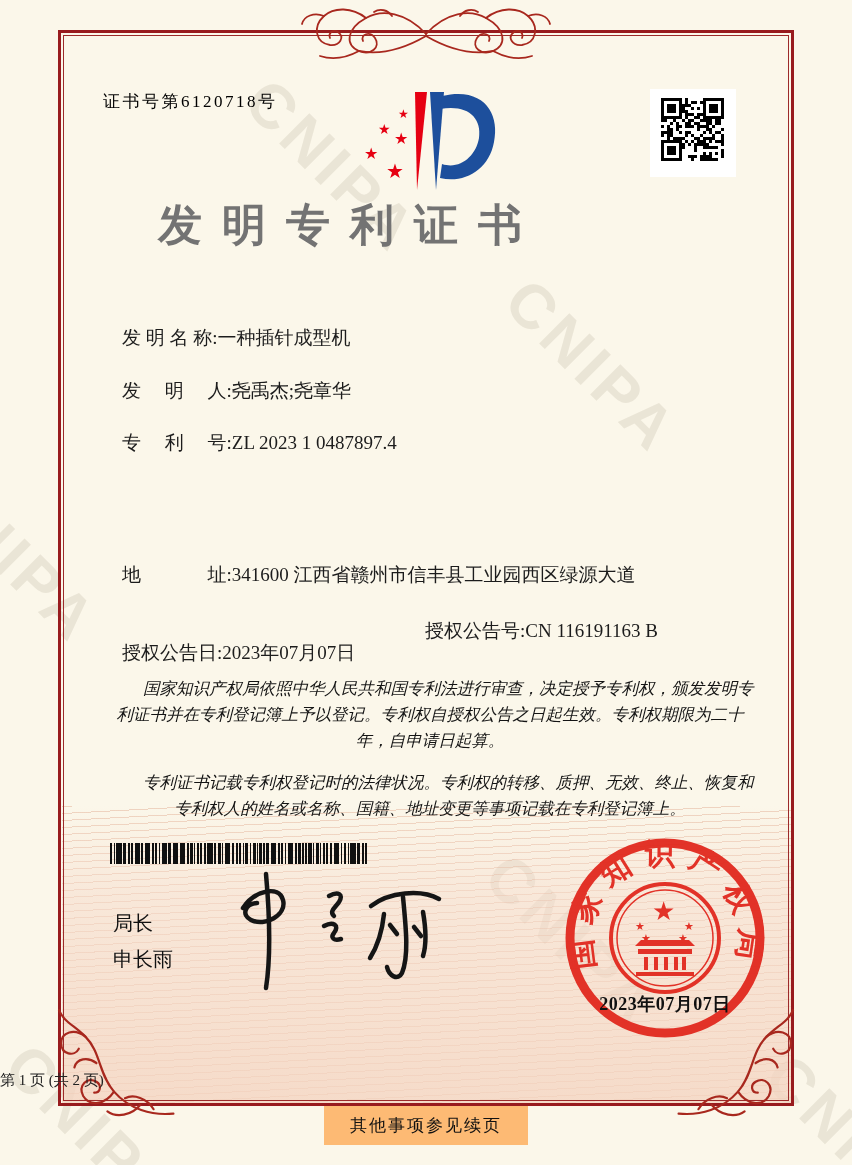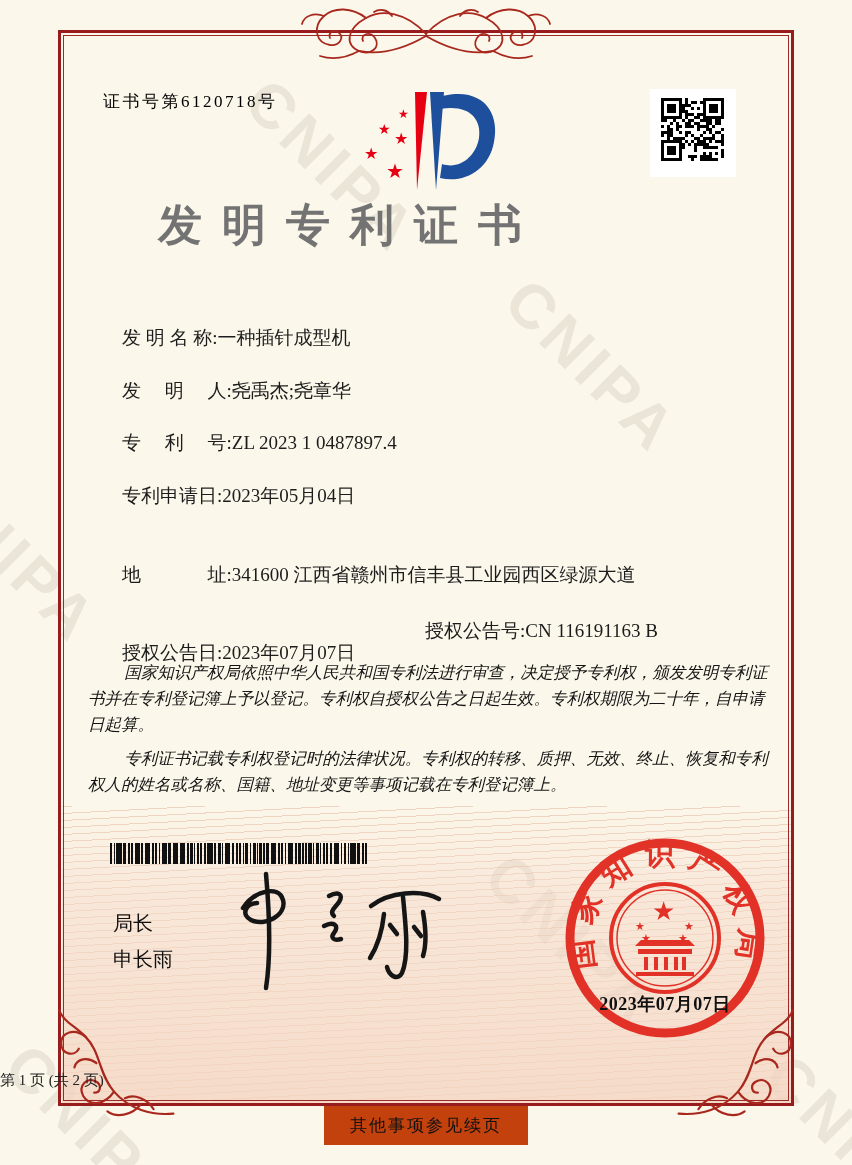--- a/index.html
+++ b/index.html
@@ -52,21 +52,21 @@
   .row{position:absolute;left:103px;font-size:19px;white-space:pre;color:#1c1c1c;}
   .row .lbl{white-space:pre;}
   .row .val{}
   .row2col .pair2{position:absolute;left:322px;top:0;white-space:pre;}
   
   .body-text{
     position:absolute;left:88px;top:660px;width:684px;
     font-size:16.5px;line-height:26px;font-style:italic;color:#141414;
     font-family:"Liberation Serif","DejaVu Serif",serif;
   }
-  .body-text p{margin:0;text-indent:2.2em;}
+  .body-text p{margin:16px;text-indent:2.2em;text-align:center;}
   .body-text p + p{margin-top:8px;}
   
   .barcode{
     position:absolute;left:110px;top:843px;width:258px;height:21px;
     background-image:
       repeating-linear-gradient(90deg,#101010 0 1.5px,rgba(0,0,0,0) 1.5px 3.5px),
       repeating-linear-gradient(90deg,#101010 0 1px,rgba(0,0,0,0) 1px 6.5px),
       repeating-linear-gradient(90deg,#101010 0 2px,rgba(0,0,0,0) 2px 9px);
   }
   
@@ -82,21 +82,21 @@
     position:absolute;left:575px;top:992px;width:180px;text-align:center;
     font-size:18px;font-weight:bold;color:#111;letter-spacing:0.5px;
   }
   
   .page-no{
     position:absolute;left:0;top:1071px;width:852px;text-align:left;
     font-size:15px;color:#222;
   }
   .cont-note{
     position:absolute;left:50%;top:1106px;transform:translateX(-50%);
-    background:#c2410c;padding:8px 26px;
+    background:#fdba74;padding:8px 26px;
     font-size:17px;letter-spacing:2px;color:#111;white-space:nowrap;
   }
 </style>
 </head>
 <body>
 
 <div class="page">
 
   <div class="wm" style="left:225px;top:130px;">CNIPA</div>
   <div class="wm" style="left:485px;top:330px;">CNIPA</div>
@@ -324,23 +324,20 @@
 
   <div class="row" style="top:303px;">
     <span class="lbl">发 明 名 称:</span><span class="val">一种插针成型机</span>
   </div>
   <div class="row" style="top:356px;">
     <span class="lbl">发　 明　 人:</span><span class="val">尧禹杰;尧章华</span>
   </div>
   <div class="row" style="top:408px;">
     <span class="lbl">专 　利 　号:</span><span class="val">ZL 2023 1 0487897.4</span>
   </div>
-  <div class="row" style="top:461px;">
-    <span class="lbl">专利申请日:</span><span class="val">2023年05月04日</span>
-  </div>
   <div class="row" style="top:540px;">
     <span class="lbl">地　 　 　址:</span><span class="val">341600 江西省赣州市信丰县工业园西区绿源大道</span>
   </div>
   <div class="row row2col" style="top:618px;width:660px;">
     <span><span class="lbl">授权公告日:</span><span class="val">2023年07月07日</span></span>
     <span class="pair2"><span class="lbl">授权公告号:</span><span class="val">CN 116191163 B</span></span>
   </div>
 
   <div class="body-text">
     <p>国家知识产权局依照中华人民共和国专利法进行审查，决定授予专利权，颁发发明专利证书并在专利登记簿上予以登记。专利权自授权公告之日起生效。专利权期限为二十年，自申请日起算。</p>

